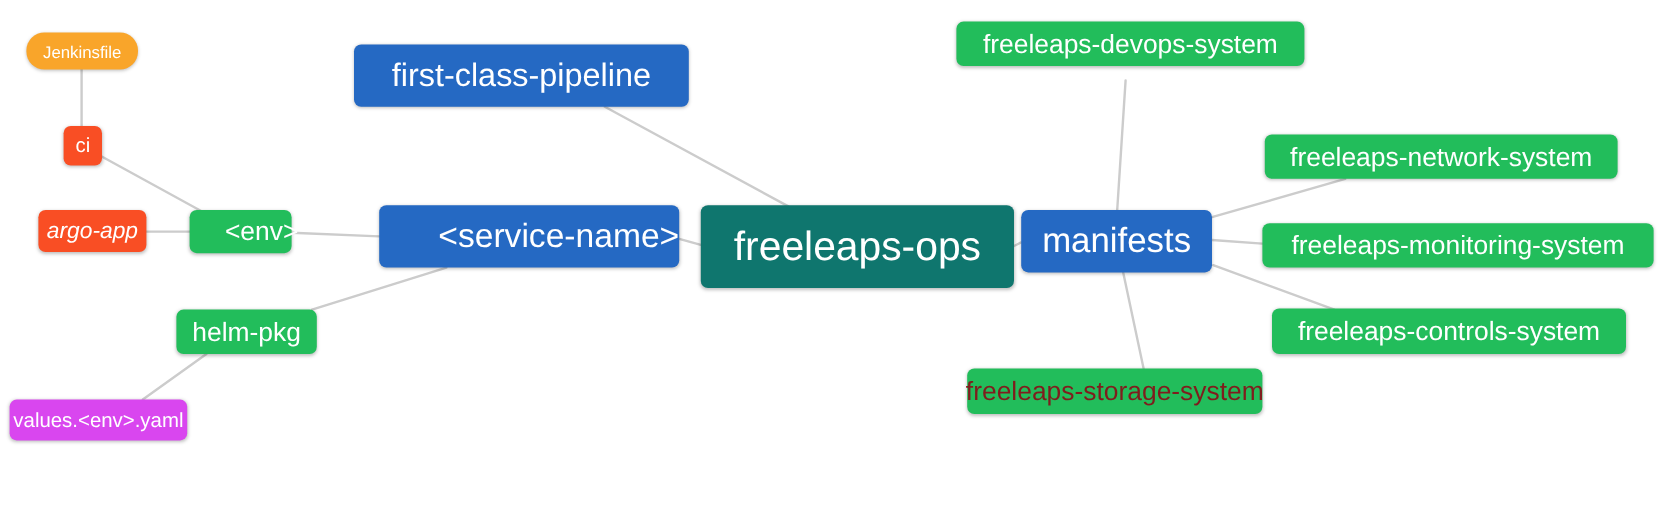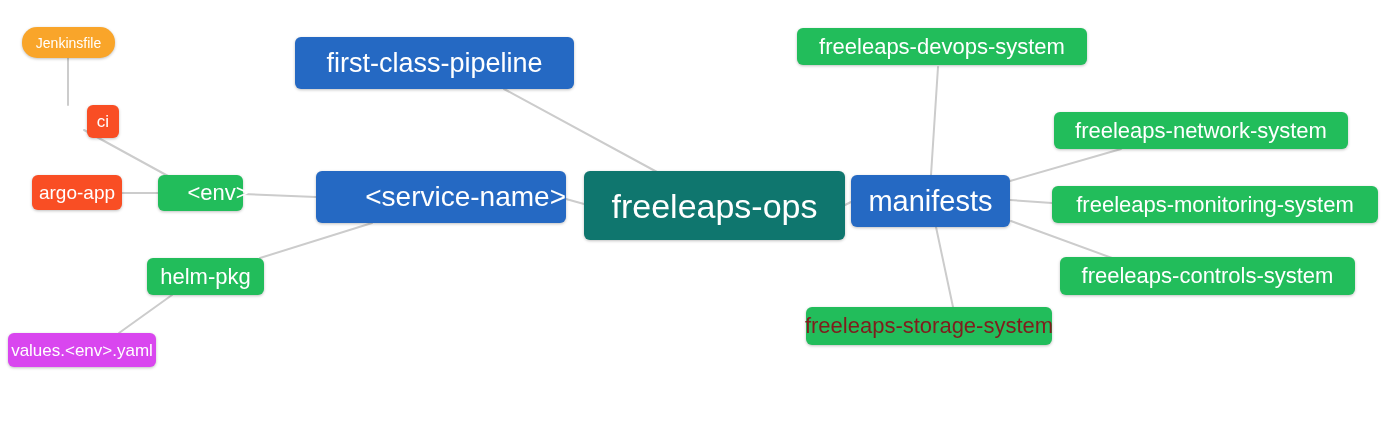--- a/index.html
+++ b/index.html
@@ -72,33 +72,33 @@
       </div>
       <div class="node" style="left: 851px; top: 175px; width: 159px; height: 52px; font-size: 29px; background: rgb(37, 105, 195); color: rgb(255, 255, 255);">
         <span>manifests</span>
       </div>
       <div class="node" style="left: 158px; top: 175px; width: 85px; height: 36px; font-size: 22px; background: rgb(34, 189, 91); color: rgb(255, 255, 255); padding-left: 35px;">
         <span>&lt;env&gt;</span>
       </div>
       <div class="node" style="left: 147px; top: 258px; width: 117px; height: 37px; font-size: 22px; background: rgb(34, 189, 91); color: rgb(255, 255, 255);">
         <span>helm-pkg</span>
       </div>
-      <div class="node" style="left: 53px; top: 105px; width: 32px; height: 33px; font-size: 17px; background: rgb(249, 78, 36); color: rgb(255, 255, 255); margin-left: 34px;">
+      <div class="node" style="left: 53px; top: 105px; width: 32px; height: 33px; font-size: 17px; background: rgb(249, 78, 36); color: rgb(255, 255, 255);">
         <span>ci</span>
       </div>
-      <div class="node" style="left: 32px; top: 175px; width: 90px; height: 35px; font-size: 19px; background: rgb(249, 78, 36); color: rgb(255, 255, 255);">
+      <div class="node" style="left: 32px; top: 175px; width: 90px; height: 35px; font-size: 19px; background: rgb(249, 78, 36); color: rgb(255, 255, 255); font-style: italic;">
         <span>argo-app</span>
       </div>
       <div class="node" style="left: 22px; top: 27px; width: 93px; height: 31px; font-size: 14px; background: rgb(249, 165, 42); color: rgb(255, 255, 255); border-radius: 15px;">
         <span>Jenkinsfile</span>
       </div>
       <div class="node" style="left: 8px; top: 333px; width: 148px; height: 34px; font-size: 17px; background: #d946ef; color: rgb(255, 255, 255);">
         <span>values.&lt;env&gt;.yaml</span>
       </div>
-      <div class="node" style="left: 797px; top: 28px; width: 290px; height: 37px; font-size: 22px; background: rgb(34, 189, 91); color: rgb(255, 255, 255);">
+      <div class="node" style="left: 797px; top: 18px; width: 290px; height: 37px; font-size: 22px; background: rgb(34, 189, 91); color: rgb(255, 255, 255);">
         <span>freeleaps-devops-system</span>
       </div>
       <div class="node" style="left: 1054px; top: 112px; width: 294px; height: 37px; font-size: 22px; background: rgb(34, 189, 91); color: rgb(255, 255, 255);">
         <span>freeleaps-network-system</span>
       </div>
       <div class="node" style="left: 1052px; top: 186px; width: 326px; height: 37px; font-size: 22px; background: rgb(34, 189, 91); color: rgb(255, 255, 255);">
         <span>freeleaps-monitoring-system</span>
       </div>
       <div class="node" style="left: 1060px; top: 257px; width: 295px; height: 38px; font-size: 22px; background: rgb(34, 189, 91); color: rgb(255, 255, 255);">
         <span>freeleaps-controls-system</span>

